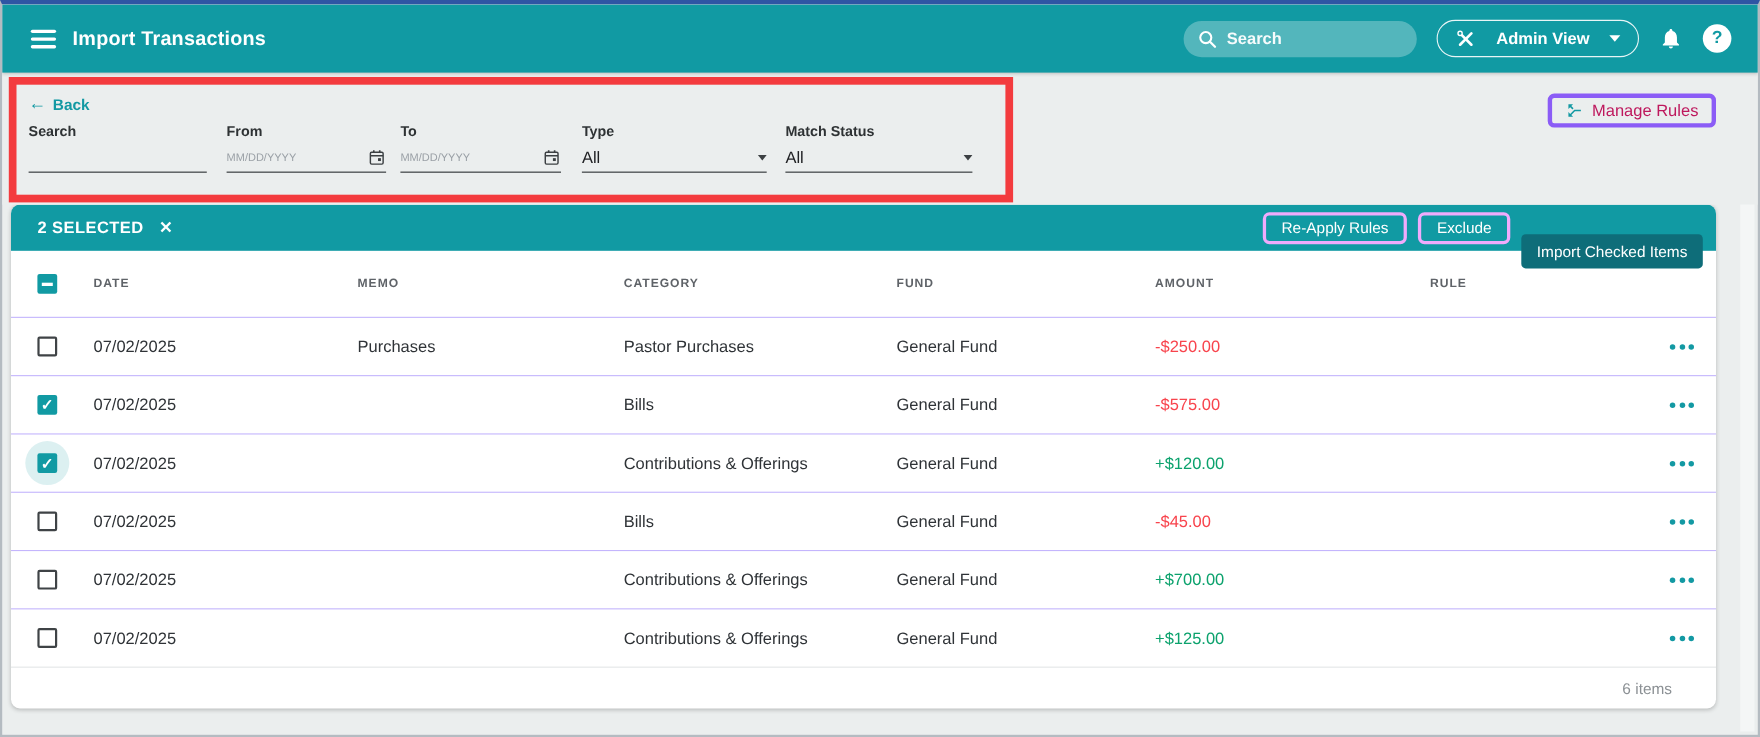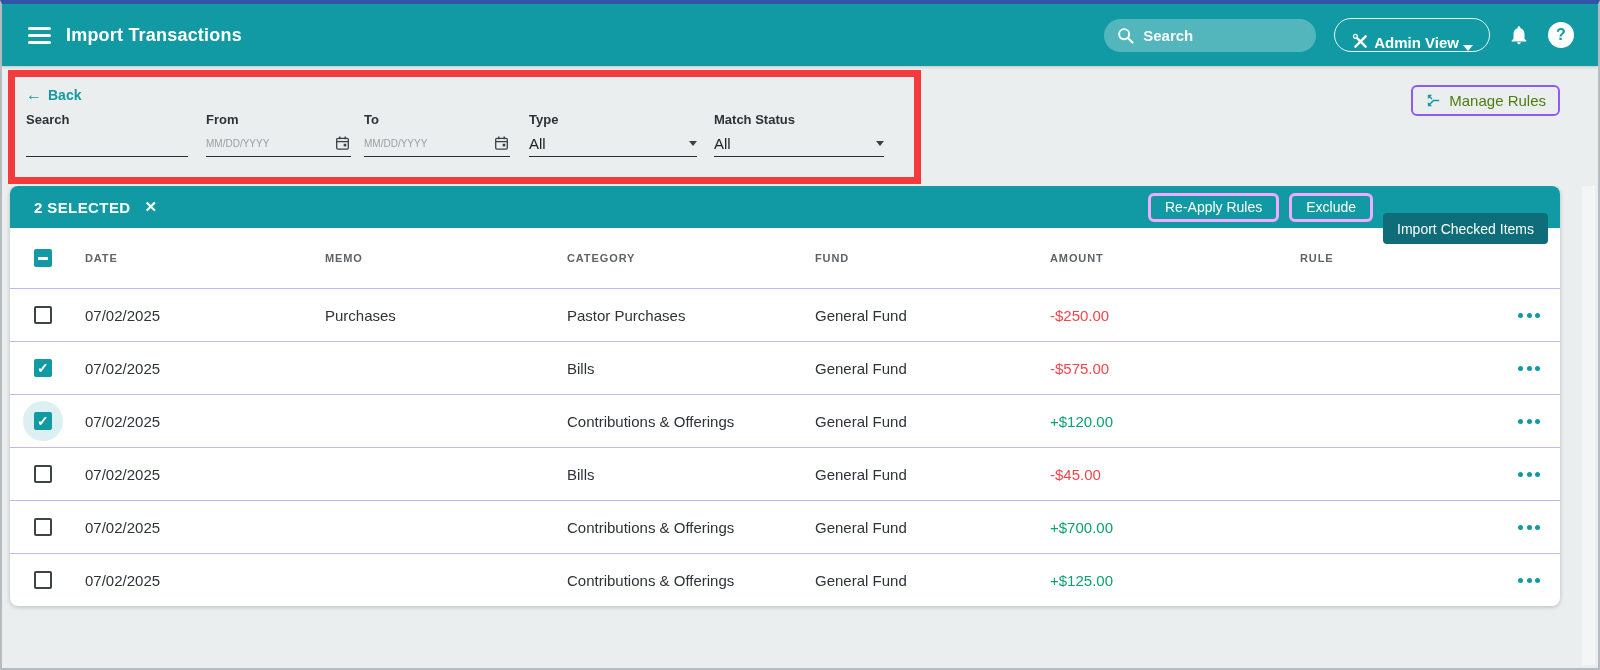--- a/index.html
+++ b/index.html
@@ -26,21 +26,21 @@
     display:flex; align-items:center; padding:0 12px; gap:8px;
   }
   .search-pill input {
     background:transparent; border:none; outline:none; color:#fff;
     font-size:15px; font-weight:bold; width:150px; font-family:inherit;
   }
   .search-pill input::placeholder { color:rgba(255,255,255,.95); opacity:1; }
   .admin-btn {
     height:34px; border:1.5px solid rgba(255,255,255,.9); border-radius:18px;
     background:transparent; color:#fff; font-weight:bold; font-size:15px;
-    display:flex; align-items:flex-end; gap:4px; padding:0 16px; cursor:pointer; font-family:inherit;
+    display:flex; align-items:center; gap:18px; padding:0 16px; cursor:pointer; font-family:inherit;
   }
   .caret { width:0; height:0; border-left:5px solid transparent; border-right:5px solid transparent; border-top:6px solid currentColor; }
   .icon-btn { cursor:pointer; display:flex; align-items:center; }
   .help-circle {
     width:26px; height:26px; border-radius:50%; background:#fff; color:#119aa3;
     font-weight:bold; font-size:16px; display:flex; align-items:center; justify-content:center; cursor:pointer;
   }
 
   
   .filterbar { position:relative; height:120px; background:#ebeeee; z-index:4; }
@@ -64,21 +64,21 @@
   .sel-caret { border-left:4.5px solid transparent; border-right:4.5px solid transparent; border-top:5px solid #3c4043; width:0; height:0; }
   .f-search { left:24px;  width:162px; }
   .f-from   { left:204px; width:145px; }
   .f-to     { left:362px; width:146px; }
   .f-type   { left:527px; width:168px; }
   .f-match  { left:712px; width:170px; }
   .cal-icon { flex:none; margin-left:4px; cursor:pointer; }
 
   .manage-rules {
     position:absolute; right:38px; top:19px; height:31px;
-    border:2px solid #8b5cf6; border-radius:6px; background:transparent; color:#4d7c0f;
+    border:4px solid #8b5cf6; border-radius:6px; background:transparent; color:#be185d;
     font-size:15px; display:flex; align-items:center; gap:7px; padding:0 12px; cursor:pointer; font-family:inherit;
   }
 
   .annotation-box {
     position:absolute; left:6px; top:4px; width:913px; height:114px;
     border:7px solid #f33b3e; pointer-events:none; z-index:8;
   }
 
   
   .card {
@@ -400,16 +400,19 @@
       <div></div>
       <div class="actions-cell">
           <span class="dots">
             <i></i>
             <i></i>
             <i></i>
           </span>
         </div>
     </div>
 
+    <div class="tfoot">
+      <span>6 items</span>
+    </div>
   </section>
 
   <div class="scroll-track"></div>
 </div>
 
 </body></html>

